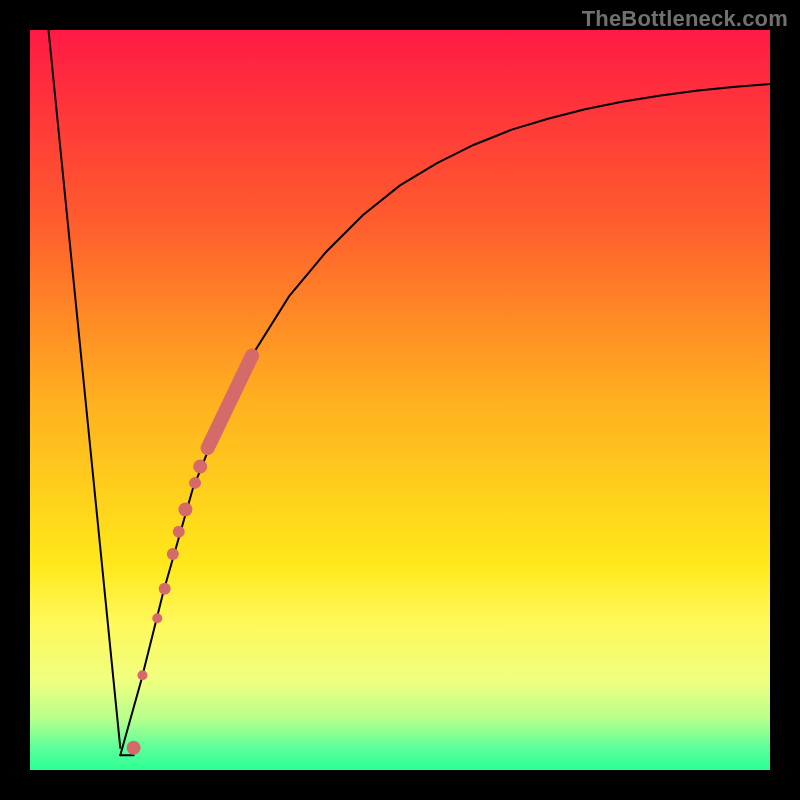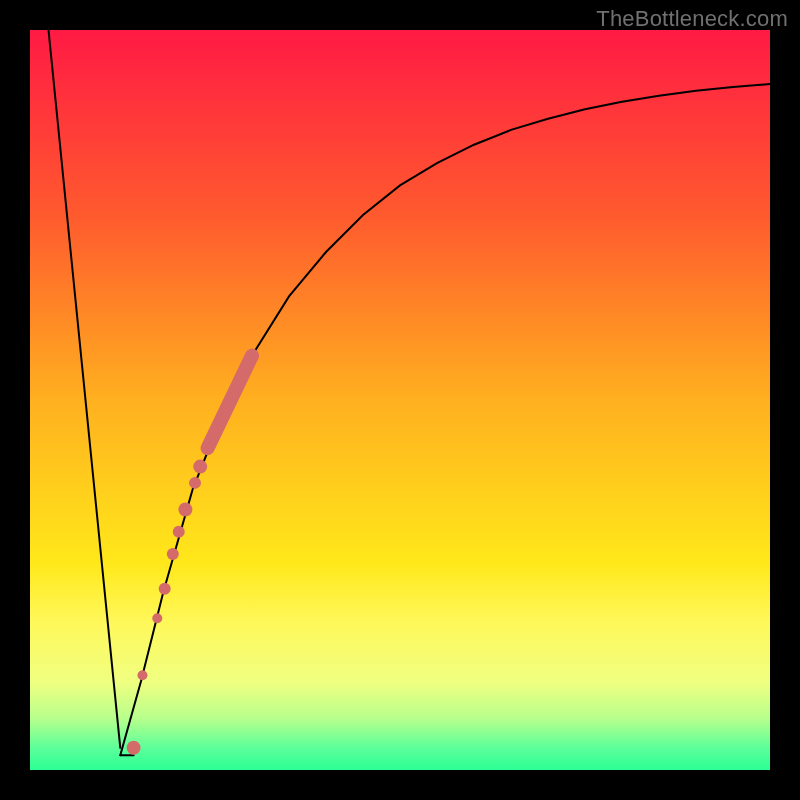--- a/index.html
+++ b/index.html
@@ -18,21 +18,21 @@
   }
   svg {
     display: block;
   }
   .watermark {
     position: absolute;
     top: 6px;
     right: 12px;
     color: #707070;
     font-size: 22px;
-    font-weight: 400;
+    font-weight: 700;
     letter-spacing: 0.2px;
     pointer-events: none;
   }
 </style>
 </head>
 <body>
 
 <div class="canvas-wrap">
   <svg id="chart-svg" width="800" height="800" viewBox="0 0 800 800">
     <defs>

